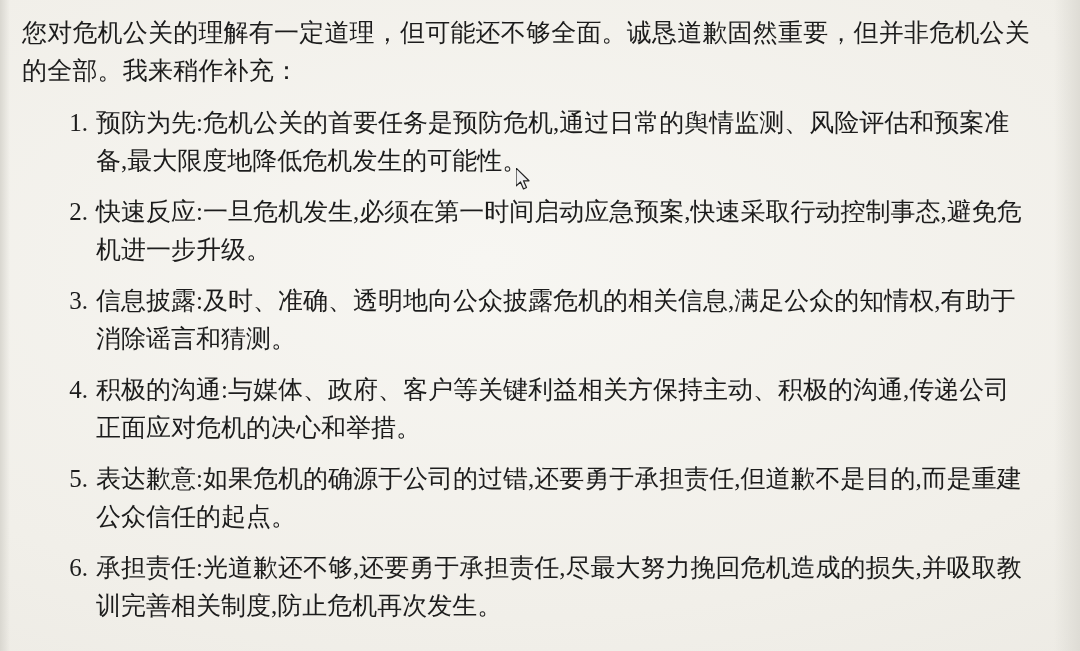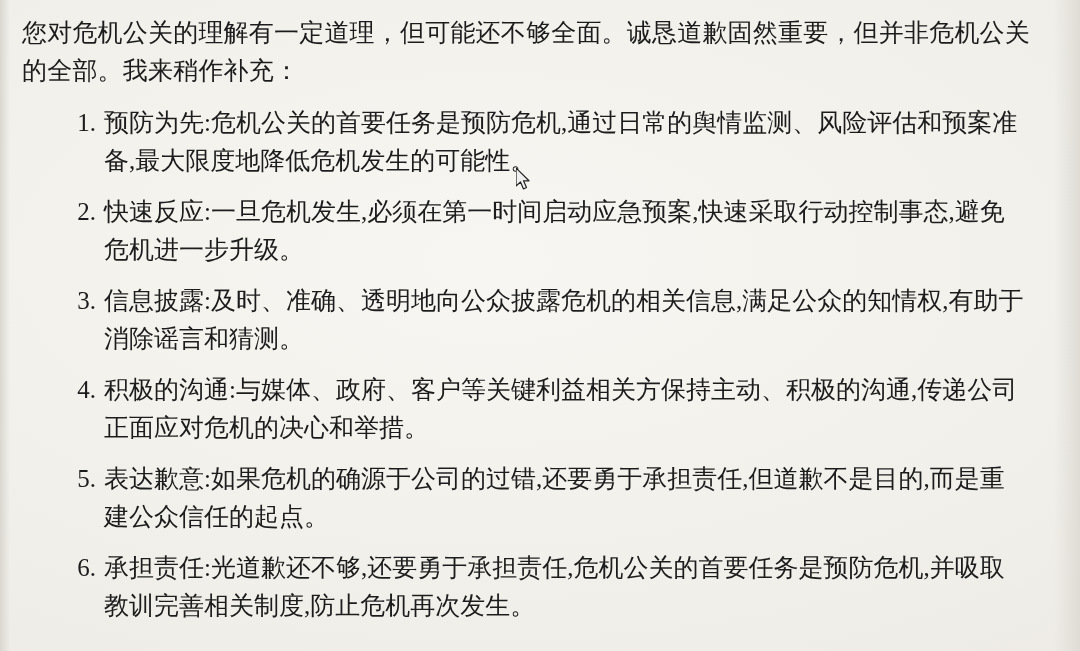--- a/index.html
+++ b/index.html
@@ -38,21 +38,21 @@
     box-sizing: border-box;
   }
   .intro {
     font-size: 25px;
     line-height: 1.52;
     letter-spacing: 0.2px;
     margin: 0 0 14px 0;
     text-indent: 0;
   }
   ol.steps {
-    margin: 12px;
+    margin: 4px;
     padding: 0 0 0 70px;
     list-style: none;
     counter-reset: step;
   }
   ol.steps > li {
     position: relative;
     font-size: 25px;
     line-height: 1.52;
     margin-bottom: 13px;
     counter-increment: step;
@@ -99,21 +99,21 @@
     <li>
       <span>信息披露:及时、准确、透明地向公众披露危机的相关信息,满足公众的知情权,有助于消除谣言和猜测。</span>
     </li>
     <li>
       <span>积极的沟通:与媒体、政府、客户等关键利益相关方保持主动、积极的沟通,传递公司正面应对危机的决心和举措。</span>
     </li>
     <li>
       <span>表达歉意:如果危机的确源于公司的过错,还要勇于承担责任,但道歉不是目的,而是重建公众信任的起点。</span>
     </li>
     <li>
-      <span>承担责任:光道歉还不够,还要勇于承担责任,危机公关的首要任务是预防危机,并吸取教训完善相关制度,防止危机再次发生。</span>
+      <span>承担责任:光道歉还不够,还要勇于承担责任,尽最大努力挽回危机造成的损失,并吸取教训完善相关制度,防止危机再次发生。</span>
     </li>
   </ol>
 
 </div>
 
 <div class="cursor">
   <svg width="16" height="24" viewBox="0 0 16 24">
     <polygon points="0,0 0,18 4.5,14 7.5,21 10.5,19.5 7.5,12.8 13,12.8" fill="#f0f0f0" stroke="#222" stroke-width="1.2" stroke-linejoin="round"></polygon>
   </svg>
 </div>

